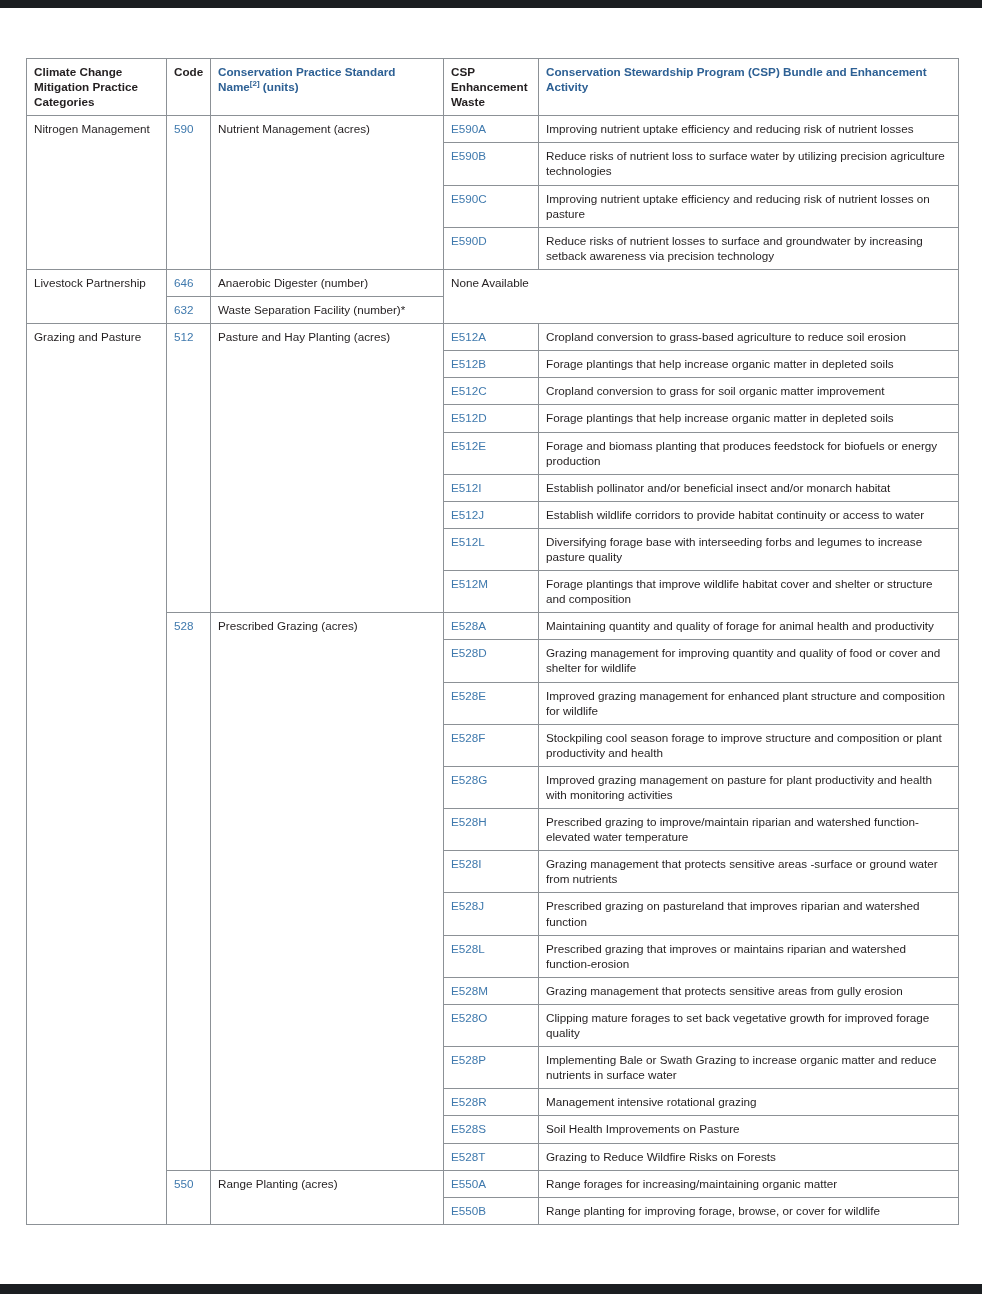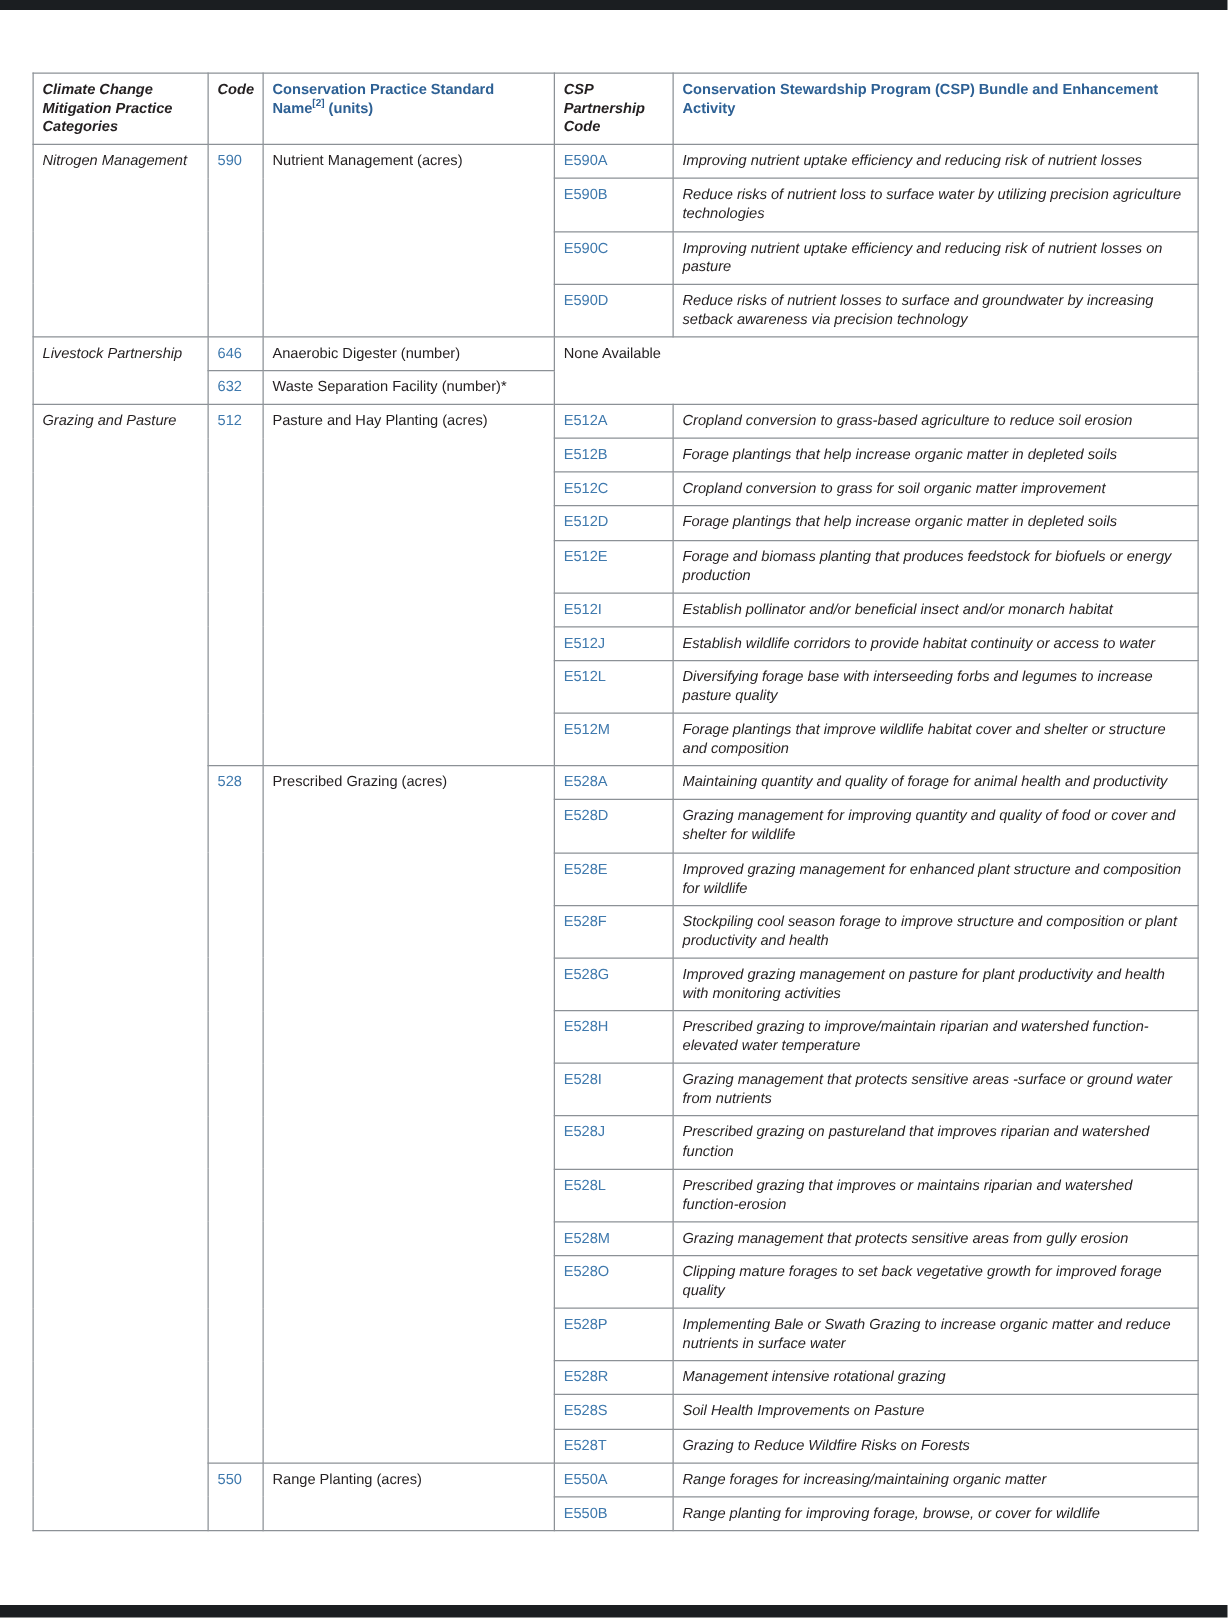--- a/index.html
+++ b/index.html
@@ -60,31 +60,30 @@
     font-size: 11.8px;
     line-height: 1.3;
     padding: 9px 8px 10px 8px;
     vertical-align: top;
     border-top: 1.4px solid #58595b;
     border-bottom: 1.4px solid #58595b;
     border-left: 0.9px solid #8c9196;
     border-right: 0.9px solid #8c9196;
     text-align: left;
   }
-  thead th.dark  { color: #231f20; font-style: italic; }
+  thead th.dark  { color: #231f20; }
   thead th.blue  { color: #2d6094; border-radius: 12px; }
   thead th sup { font-size: 8px; vertical-align: super; line-height: 0; }
 
   
   td.cat {
     vertical-align: middle;
     font-size: 11.7px;
     color: #231f20;
     padding-left: 8px;
-    font-style: italic;
   }
   td.code {
     color: #3f79ad;
     font-size: 11.7px;
     vertical-align: middle;
     padding-left: 9px;
   }
   td.pname {
     color: #231f20;
     font-size: 11.7px;
@@ -96,21 +95,20 @@
     font-size: 11.7px;
     vertical-align: middle;
     padding-left: 9px;
   }
   td.act {
     color: #231f20;
     font-size: 11.7px;
     vertical-align: middle;
     padding-left: 9px;
     padding-right: 10px;
-    font-style: italic;
   }
   td.none-avail {
     background: #e3e4e6;
     text-align: left;
     vertical-align: middle;
     font-size: 11.7px;
     color: #231f20;
   }
 </style>
 </head>
@@ -126,21 +124,21 @@
         <col class="c-code">
         <col class="c-name">
         <col class="c-csp">
         <col class="c-act">
     </colgroup>
     <thead>
       <tr>
         <th class="dark">Climate Change Mitigation Practice Categories</th>
         <th class="dark">Code</th>
         <th class="blue"><span>Conservation Practice Standard Name</span><sup>[2]</sup><span> (units)</span></th>
-        <th class="dark">CSP Partnership Code</th>
+        <th class="dark">CSP Enhancement Waste</th>
         <th class="blue">Conservation Stewardship Program (CSP) Bundle and Enhancement Activity</th>
       </tr>
     </thead>
     <tbody id="matrix-body">
         <tr>
           <td class="cat" rowspan="4">Nitrogen Management</td>
           <td class="code" rowspan="4">590</td>
           <td class="pname" rowspan="4">Nutrient Management (acres)</td>
           <td class="ecode">E590A</td>
           <td class="act">Improving nutrient uptake efficiency and reducing risk of nutrient losses</td>

